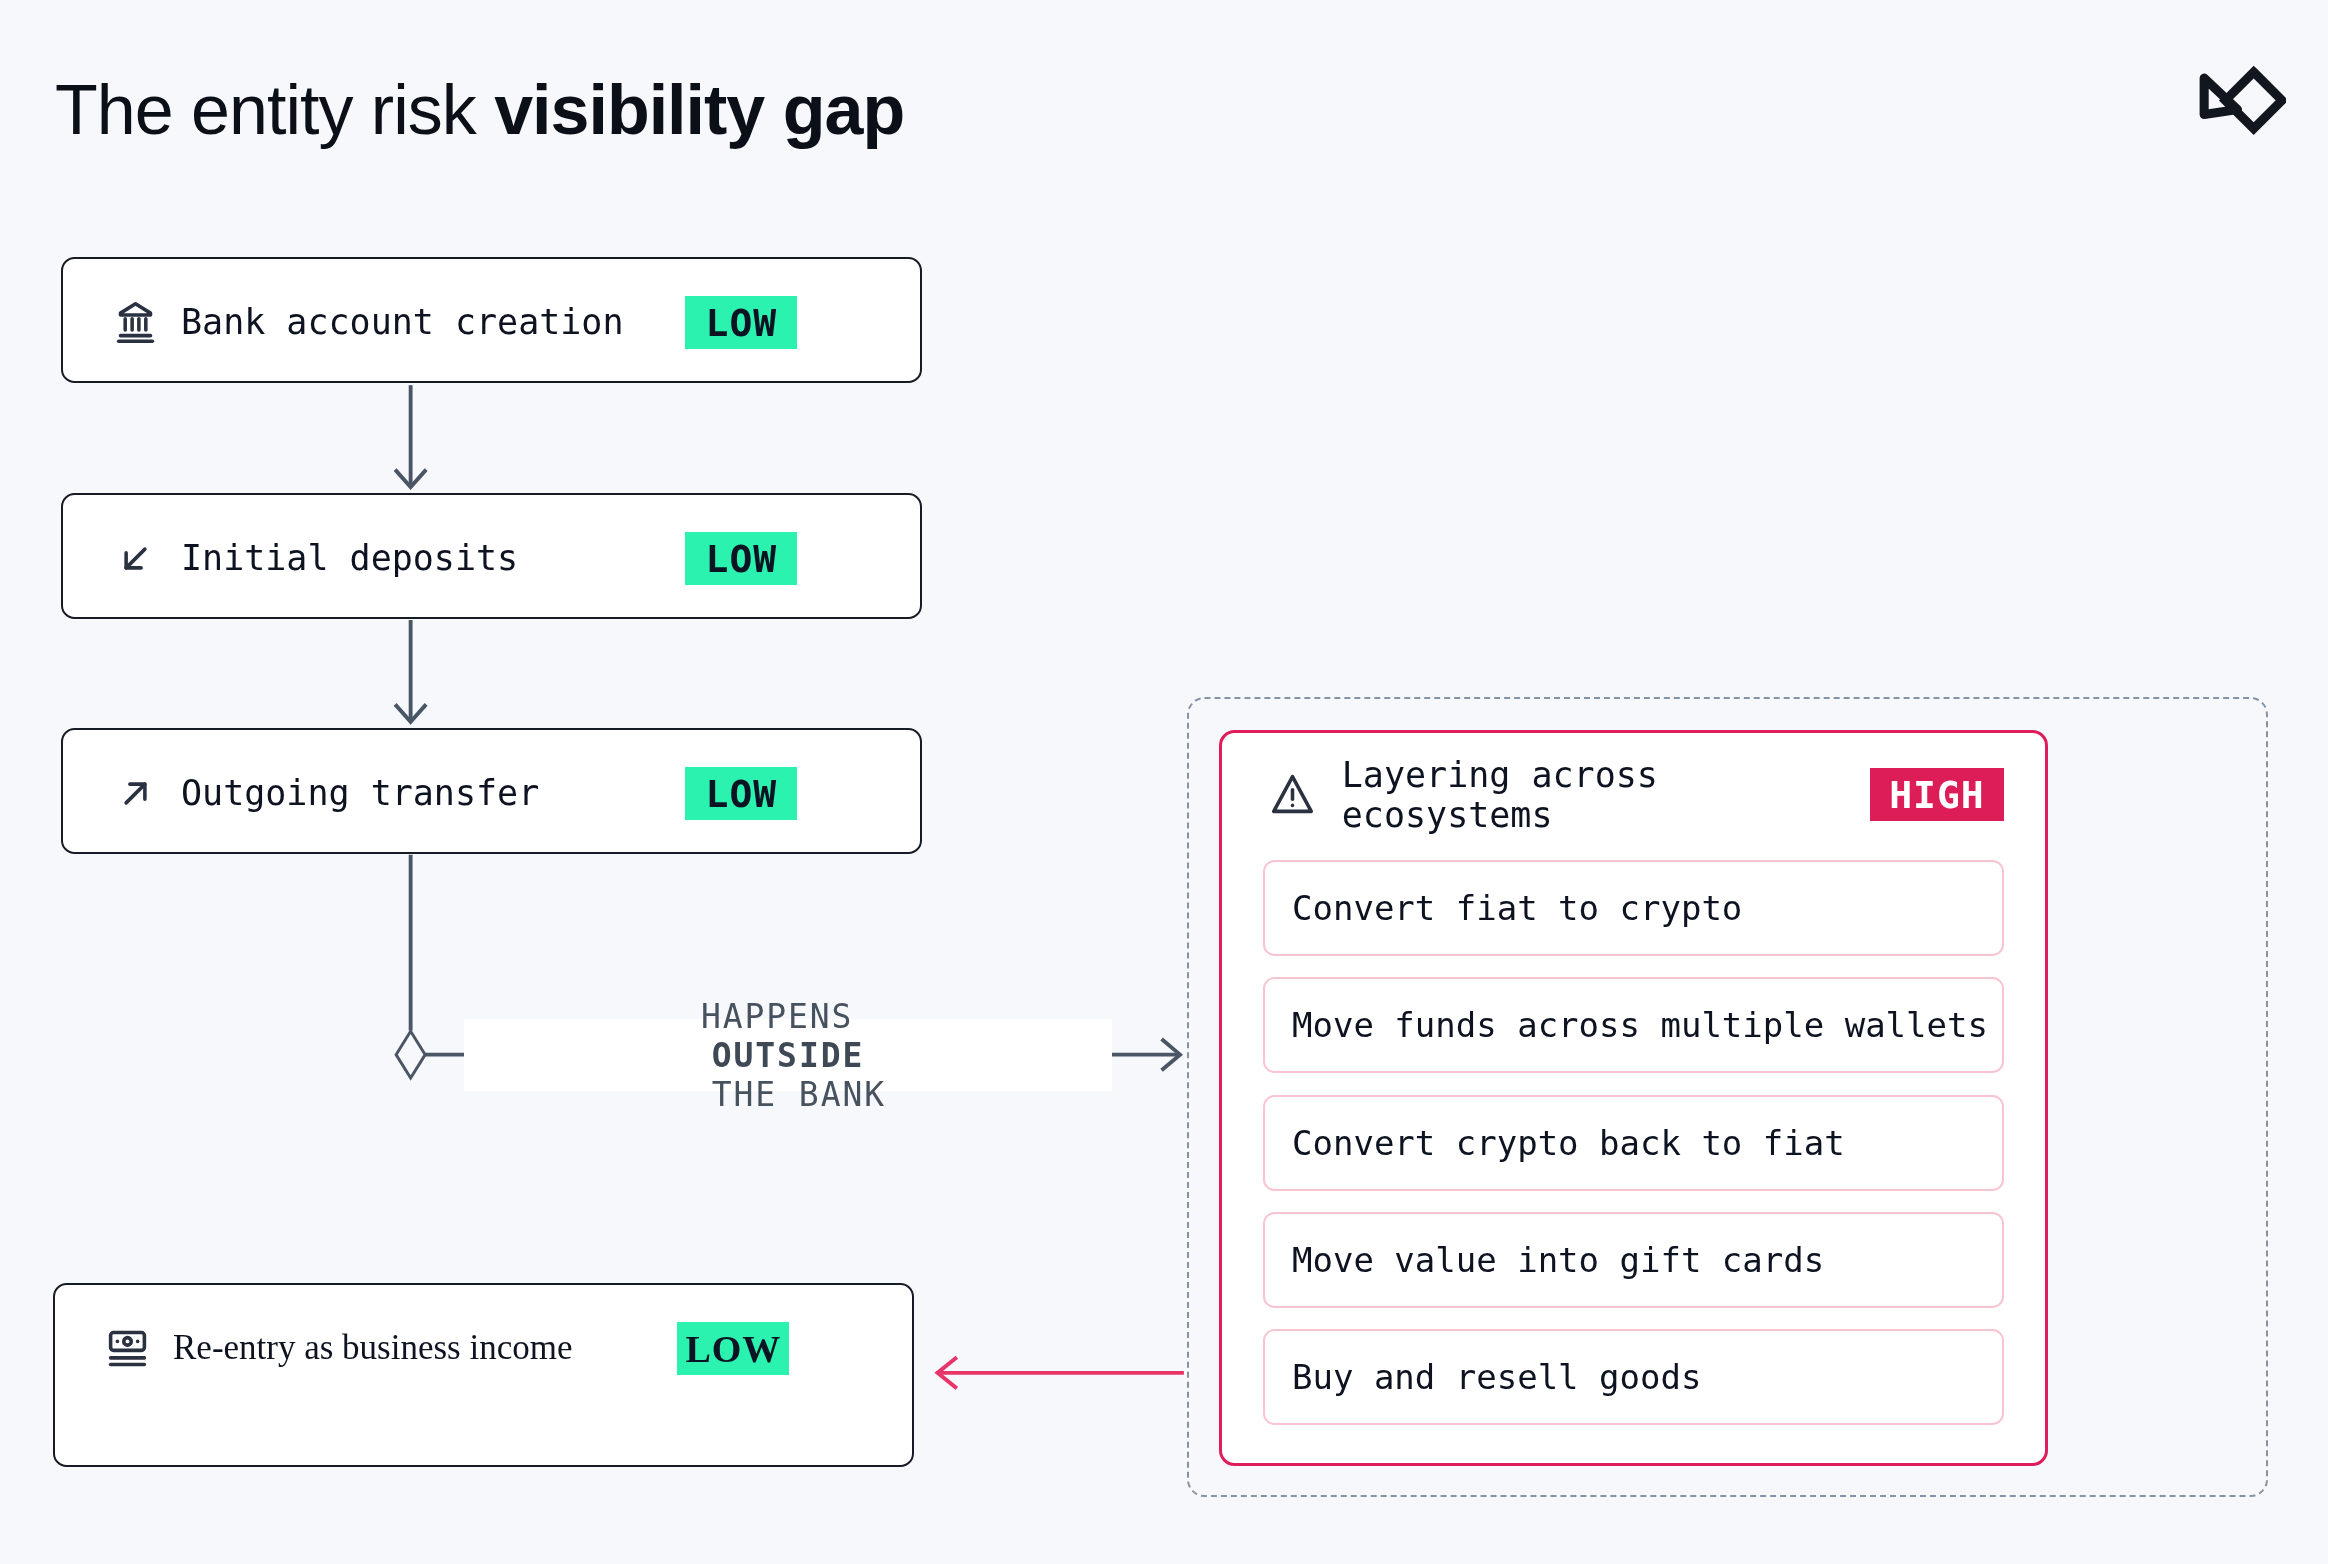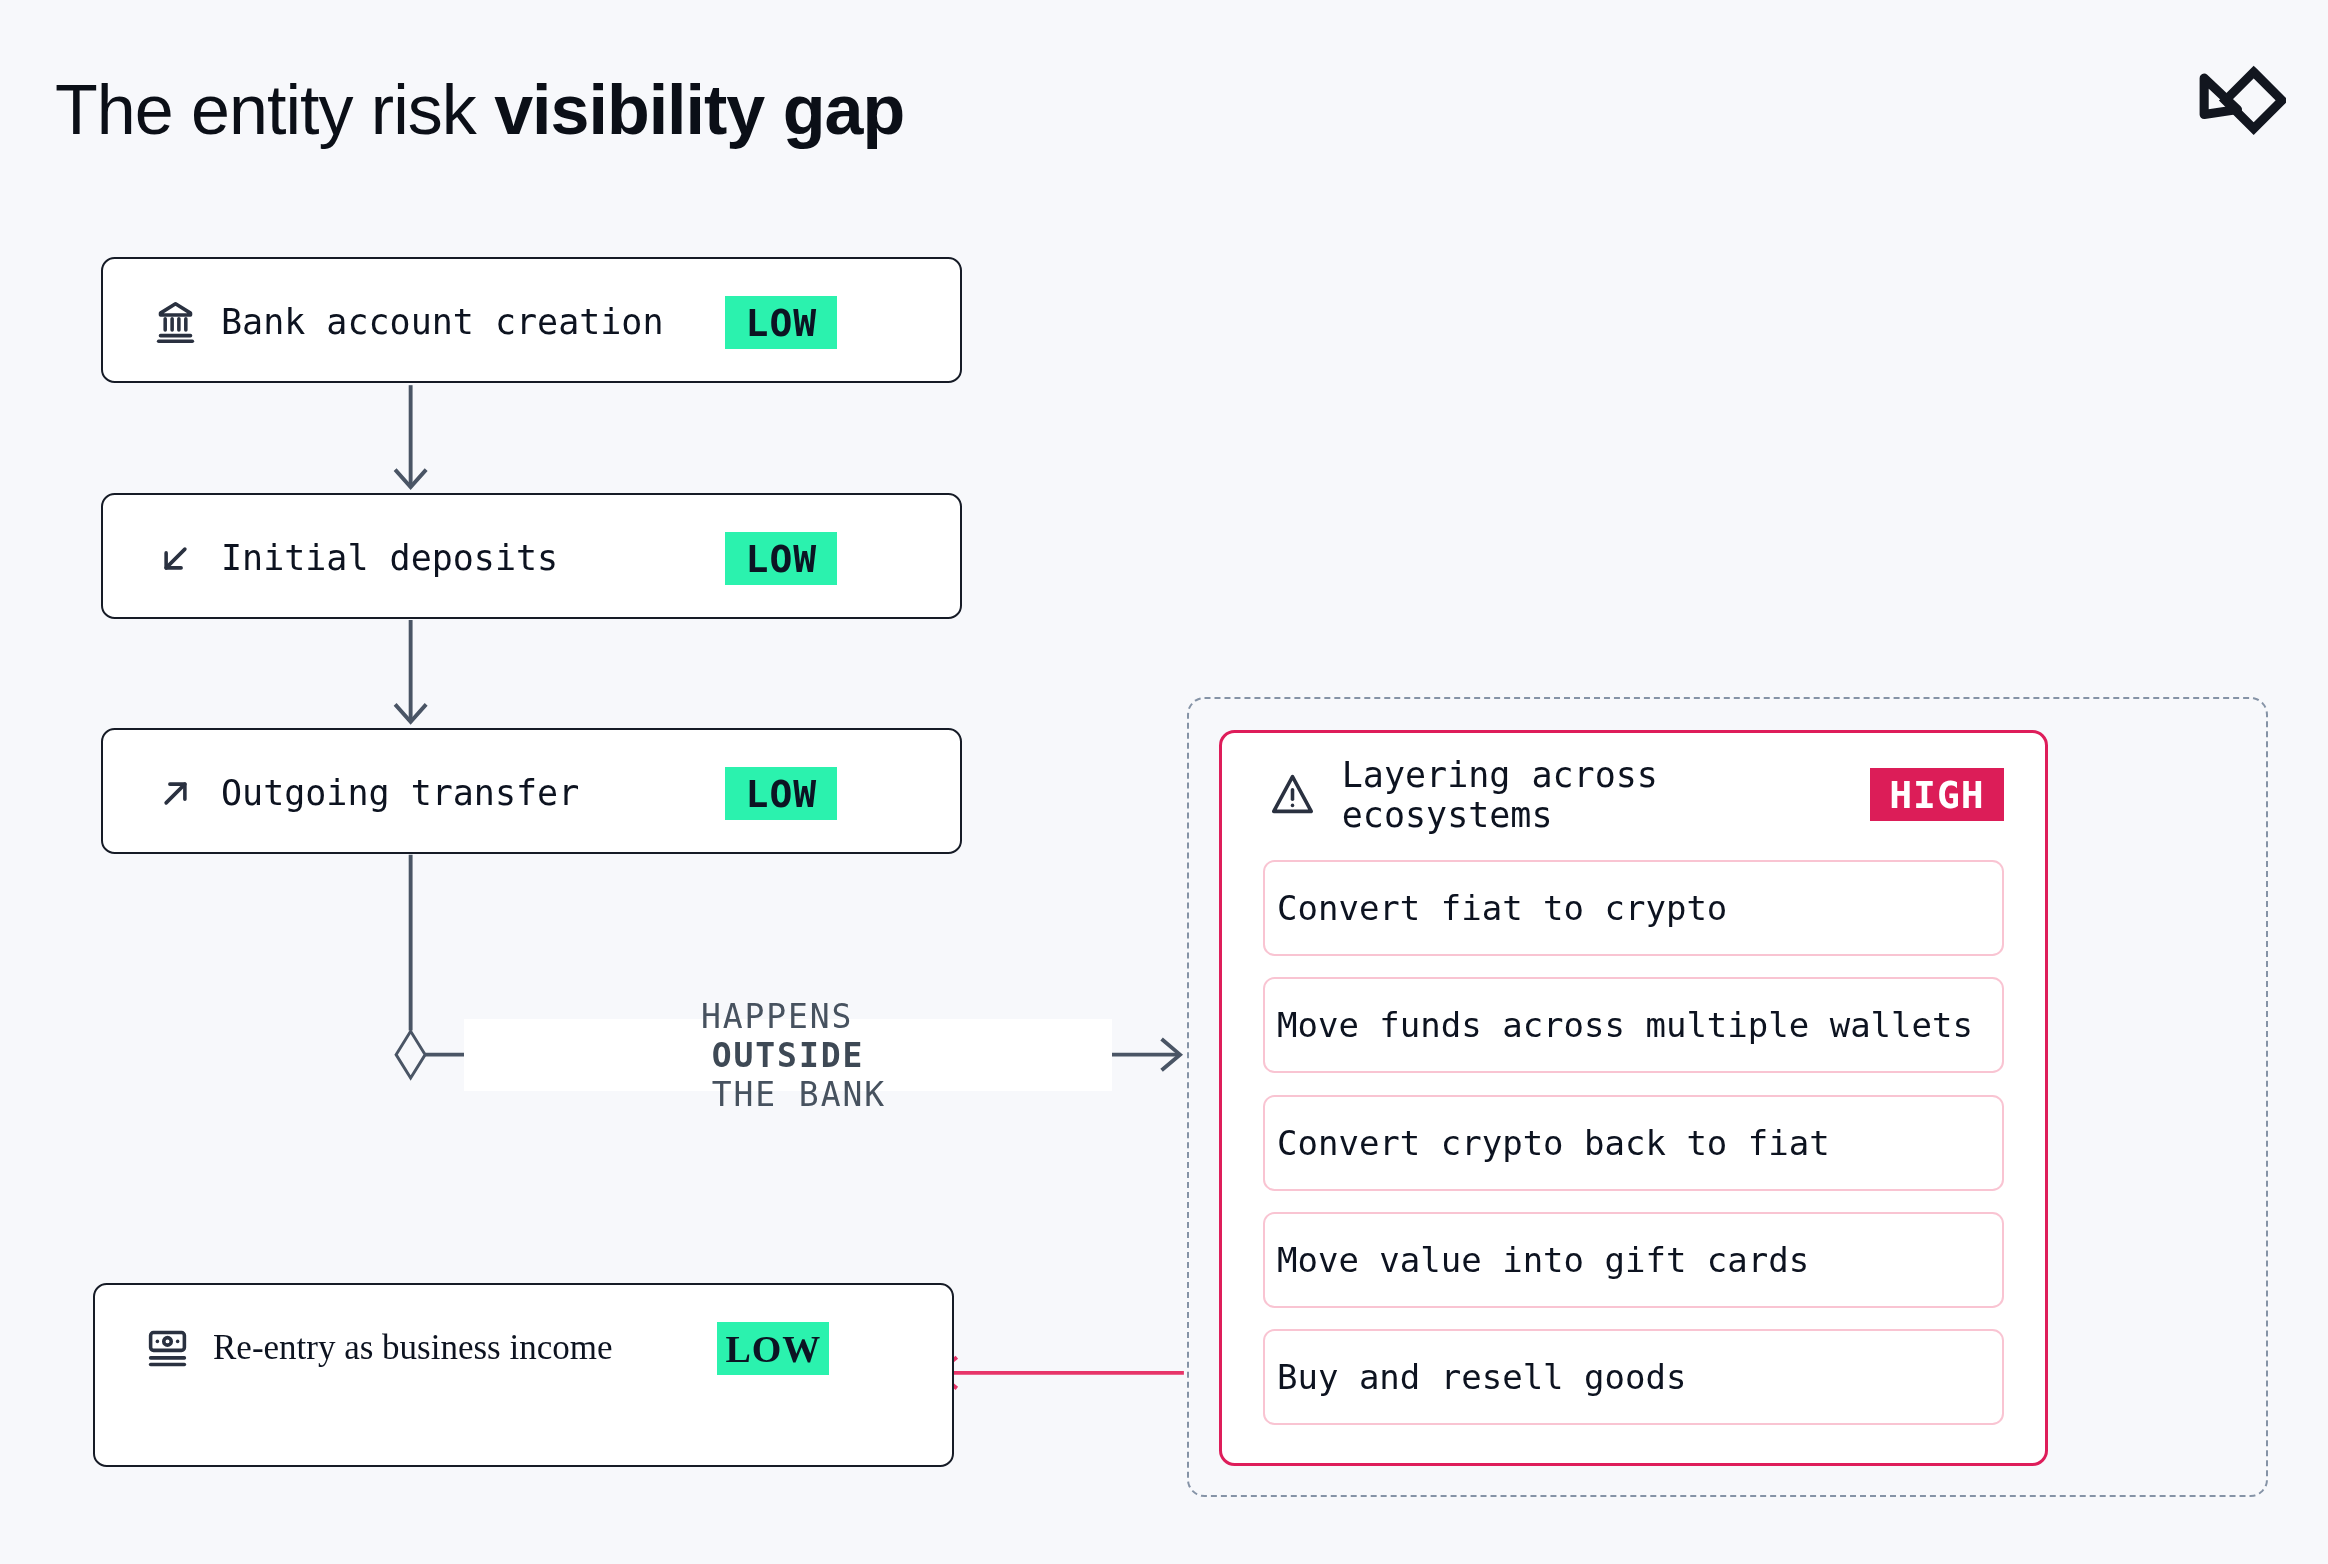--- a/index.html
+++ b/index.html
@@ -24,21 +24,21 @@
   .logo{position:absolute;left:2189px;top:64px;width:97px;height:72px;color:#12161F;}
 
   
   .wires{position:absolute;left:0;top:0;z-index:2;pointer-events:none;}
 
   
   .flow-node{
     position:absolute;box-sizing:border-box;
     background:#FFFFFF;border:2.9px solid #161B26;border-radius:13.6px;
     display:flex;align-items:flex-start;
-    padding:0 44px 0 50px;z-index:3;margin-left:40px;
+    padding:0 44px 0 50px;z-index:3;
   }
   .flow-node .n-icon{width:45px;height:45px;margin-top:41px;margin-right:23px;flex:none;color:#2A3140;}
   .flow-node .n-icon svg{width:45px;height:45px;display:block;}
   .node-label{
     flex:1;font-size:35px;line-height:68px;margin-top:29px;
     color:#0D1320;max-width:485px;
   }
   .risk-badge{
     flex:none;margin-top:37px;margin-left:19.4px;
     width:112px;height:53px;display:flex;align-items:center;justify-content:center;
@@ -71,21 +71,21 @@
   }
   .layer-head{display:flex;align-items:center;height:53px;padding-left:6.8px;}
   .layer-head .n-icon{width:45px;height:45px;margin-right:27px;flex:none;color:#2A3140;}
   .layer-head .n-icon svg{width:45px;height:45px;display:block;}
   .layer-title{font-size:35px;color:#0D1320;}
   .layer-head .risk-badge{margin:0 0 0 auto;}
   .layer-items{margin-top:39px;}
   .layer-item{
     box-sizing:border-box;height:96px;margin-bottom:21.3px;
     background:#FFFFFF;border:2.9px solid #F9C4D2;border-radius:11.6px;
-    display:flex;align-items:center;padding-left:12px;
+    display:flex;align-items:center;padding-left:27px;
     font-size:34px;color:#0D1320;
   }
 </style>
 </head>
 <body>
 
 <div class="canvas">
 
   <div class="page-title">
     <span class="t-reg">The entity risk </span><span class="t-bold">visibility gap</span>

